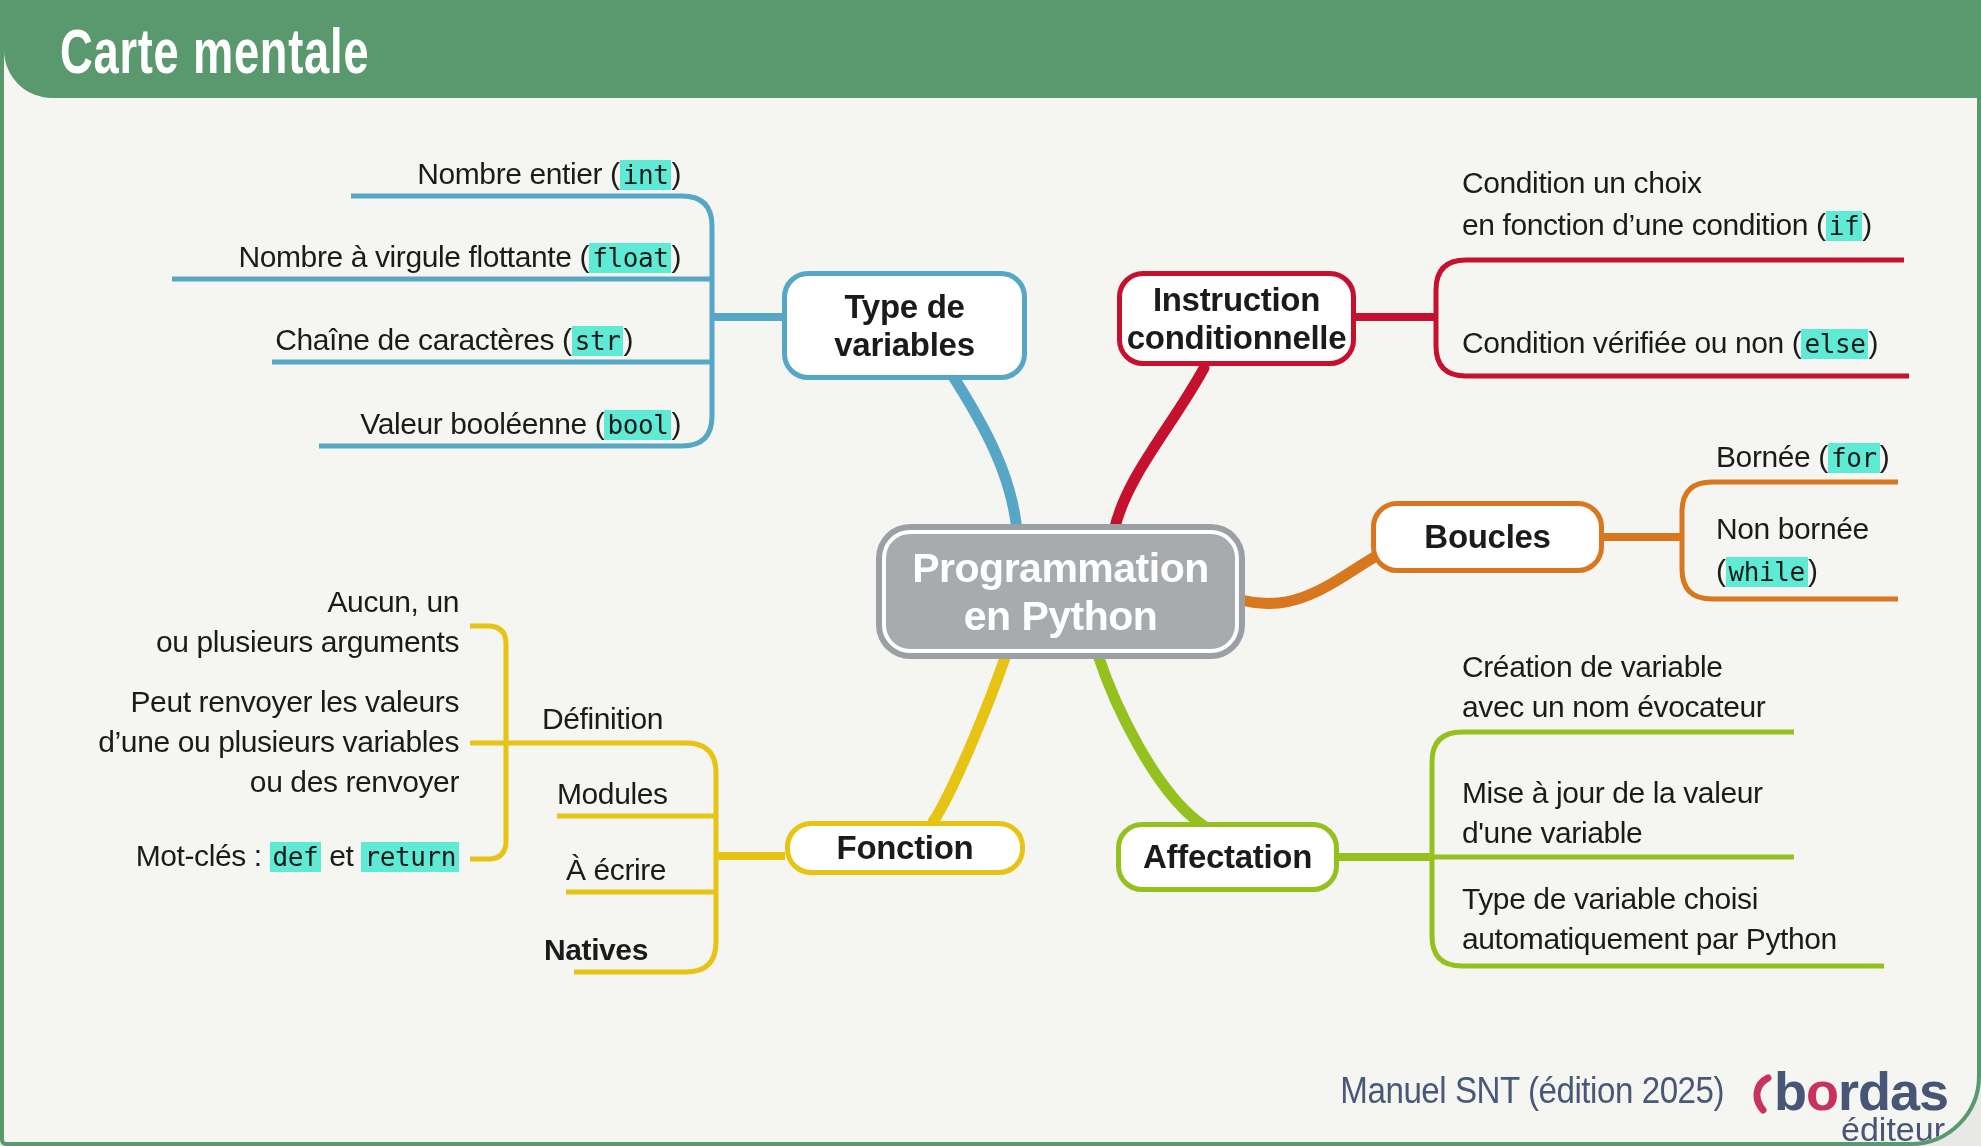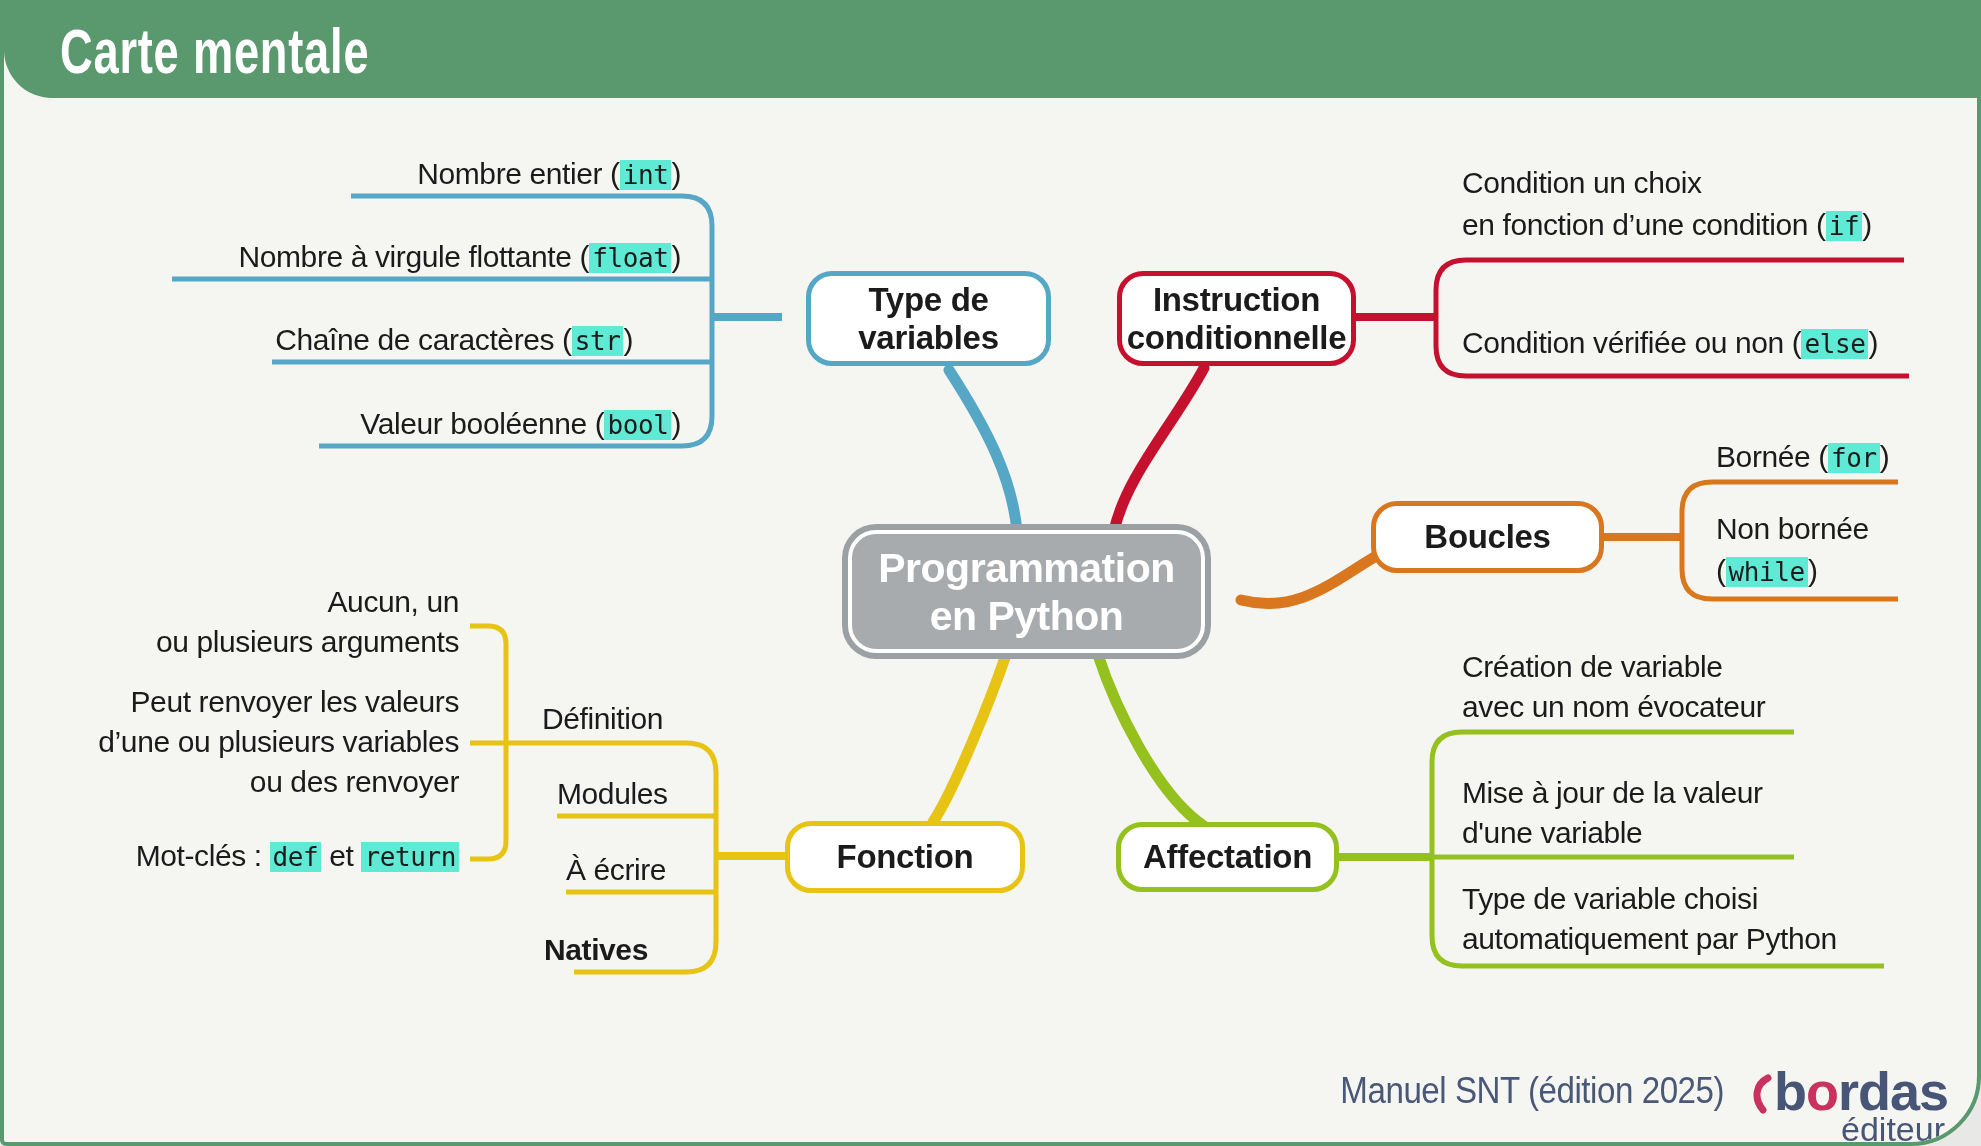--- a/index.html
+++ b/index.html
@@ -35,21 +35,21 @@
     text-align:center; font-weight:700; font-size:33px; line-height:38px;
     letter-spacing:-0.3px;
   }
   .node.blue   { border:5px solid #55a7c5; }
   .node.red    { border:5px solid #c5112e; }
   .node.orange { border:5px solid #d9771e; }
   .node.green  { border:5px solid #95c11f; }
   .node.yellow { border:5px solid #e7c414; }
 
   .central {
-    position:absolute; left:844px; top:526px; width:357px; height:123px;
+    position:absolute; left:878px; top:526px; width:357px; height:123px;
     box-sizing:border-box;
     background:#a7abae;
     border:4px solid #ffffff;
     box-shadow:0 0 0 6px #9aa0a3;
     border-radius:28px;
     display:flex; flex-direction:column; align-items:center; justify-content:center;
     color:#ffffff; font-weight:700; font-size:41px; line-height:48px;
     text-align:center; letter-spacing:-0.5px;
   }
 
@@ -127,21 +127,21 @@
   </svg>
 
   <div class="header-bar"></div>
   <div class="app-title">Carte mentale</div>
 
   <div class="central">
     <div>Programmation</div>
     <div>en Python</div>
   </div>
 
-  <div class="node blue" style="left:778px; top:267px; width:245px; height:95px;margin-left:24px;">
+  <div class="node blue" style="left:778px; top:267px; width:245px; height:109px;">
     <div>
       <div>Type de</div>
       <div>variables</div>
     </div>
   </div>
 
   <div class="node red" style="left:1113px; top:267px; width:239px; height:95px;">
     <div>
       <div>Instruction</div>
       <div>conditionnelle</div>
@@ -149,21 +149,21 @@
   </div>
 
   <div class="node orange" style="left:1367px; top:497px; width:233px; height:72px;">
     <div>Boucles</div>
   </div>
 
   <div class="node green" style="left:1112px; top:818px; width:223px; height:70px;">
     <div>Affectation</div>
   </div>
 
-  <div class="node yellow" style="left:781px; top:817px; width:240px; height:72px;">
+  <div class="node yellow" style="left:781px; top:817px; width:240px; height:54px;">
     <div>Fonction</div>
   </div>
 
   <div class="leaf right" style="right:1296px; top:150px;">
     <span>Nombre entier (</span><span class="code">int</span><span>)</span>
   </div>
   <div class="leaf right" style="right:1296px; top:233px;">
     <span>Nombre à virgule flottante (</span><span class="code">float</span><span>)</span>
   </div>
   <div class="leaf right" style="right:1344px; top:316px;">

